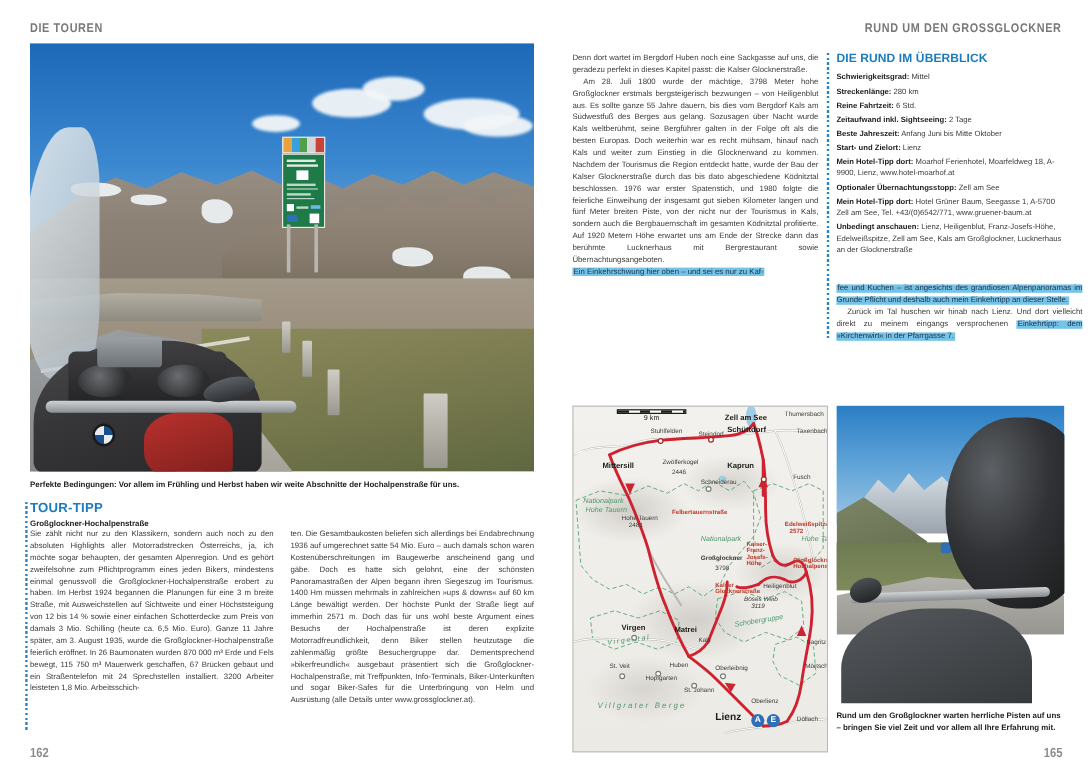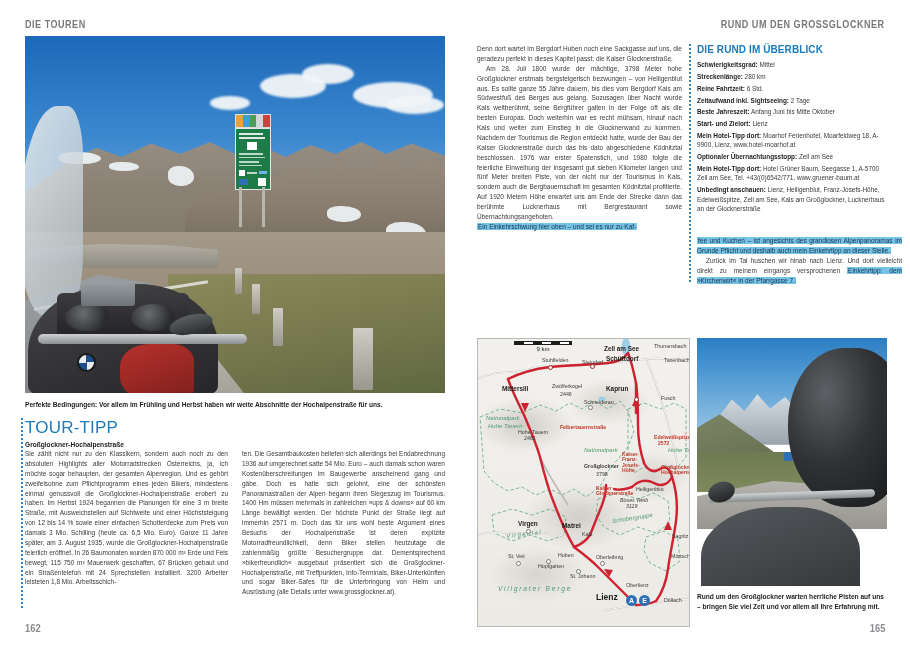--- a/index.html
+++ b/index.html
@@ -153,21 +153,21 @@
 
   
   .tipbox{
     position:absolute;left:25px;top:418px;width:420px;
   }
   .tipbox:before{
     content:"";position:absolute;left:-4px;top:0;width:1.5px;height:192px;
     background:repeating-linear-gradient(180deg,#2f83c2 0 2px,transparent 2px 4px);
   }
   .tip-title{
-    font-size:17px;font-weight:normal;color:#1a7bbd;letter-spacing:.2px;margin-bottom:3px;
+    font-size:11px;font-weight:bold;color:#1a7bbd;letter-spacing:.2px;margin-bottom:3px;
   }
   .tip-sub{
     font-size:6.6px;font-weight:bold;color:#1d1d1b;margin-bottom:1px;
   }
   .tip-cols{display:flex;gap:14px;}
   .tip-col{width:203px;font-size:6.5px;line-height:1.52;color:#3a3a38;text-align:justify;}
 
   
   .rp-col{
     position:absolute;left:477px;top:44px;width:205px;

